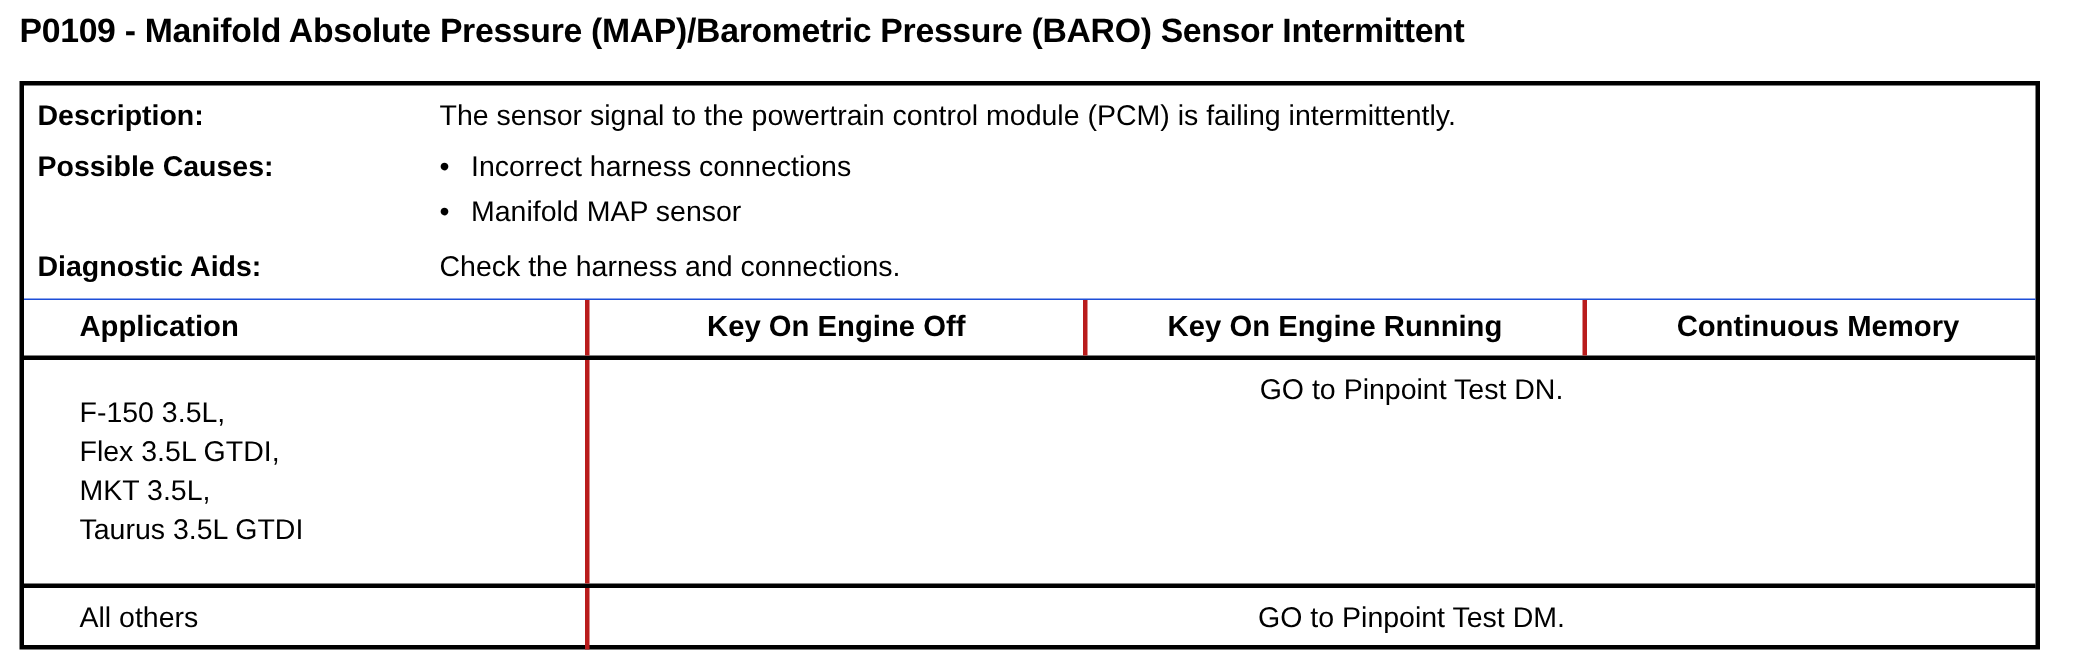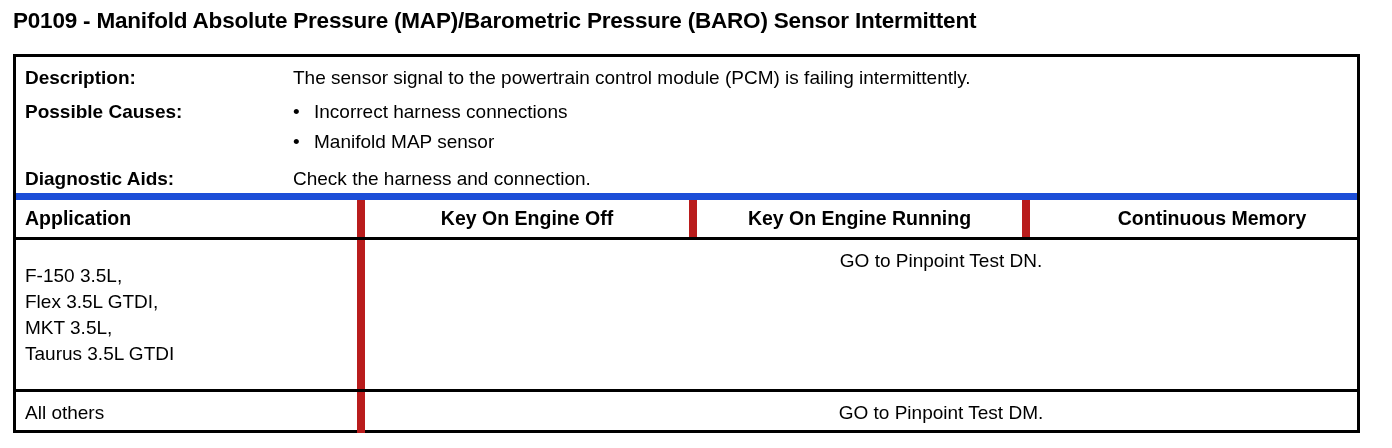--- a/index.html
+++ b/index.html
@@ -46,21 +46,21 @@
     box-sizing: border-box;
   }
 
   
   .info-block {
     position: absolute;
     left: 0;
     top: 0;
     width: 100%;
     height: 143px;
-    border-bottom: 7px solid #1d4ed8;
+    border-bottom: 1px solid #1d4ed8;
     box-sizing: border-box;
   }
 
   .info-row {
     position: absolute;
     left: 0;
     width: 100%;
     height: auto;
   }
   .info-label {
@@ -133,21 +133,21 @@
 
   .cell {
     position: absolute;
     top: 0;
     height: 100%;
     box-sizing: border-box;
     display: flex;
     align-items: center;
     overflow: hidden;
   }
-  .vline-r { border-right: 8px solid #b91c1c; }
+  .vline-r { border-right: 3px solid #b91c1c; margin-left: 28px; }
 
   
   .c-app   { left: 0px;    width: 349px; }
   .c-koeo  { left: 349px;  width: 332px; }
   .c-koer  { left: 681px;  width: 333px; }
   .c-cm    { left: 1014px; width: 364px; }
   .c-span  { left: 349px;  width: 1152px; }
 
   .hcell-text {
     width: 100%;
@@ -209,21 +209,21 @@
       <div class="bullet-line r-bullet1">
         <span class="bullet-dot">•</span><span><span>Incorrect harness connections</span></span>
       </div>
 
       <div class="bullet-line r-bullet2">
         <span class="bullet-dot">•</span><span>Manifold MAP sensor</span>
       </div>
 
       <div class="info-row r-aids">
         <span class="info-label">Diagnostic Aids:</span>
-        <span class="info-value">Check the harness and connection.</span>
+        <span class="info-value">Check the harness and connections.</span>
       </div>
 
     </div>
 
     <div class="dtable">
 
       <div class="hrow">
         <div class="cell c-app vline-r">
           <span class="hcell-left">Application</span>
         </div>

